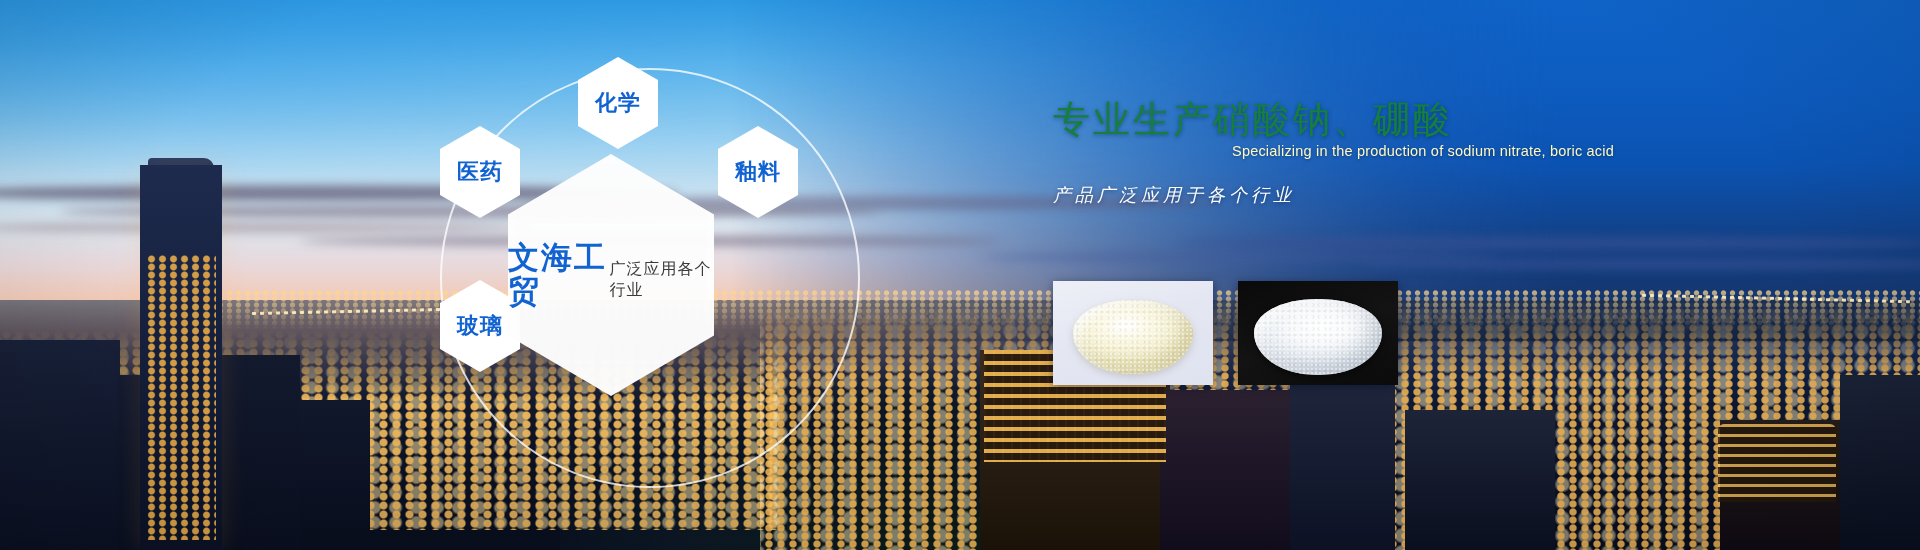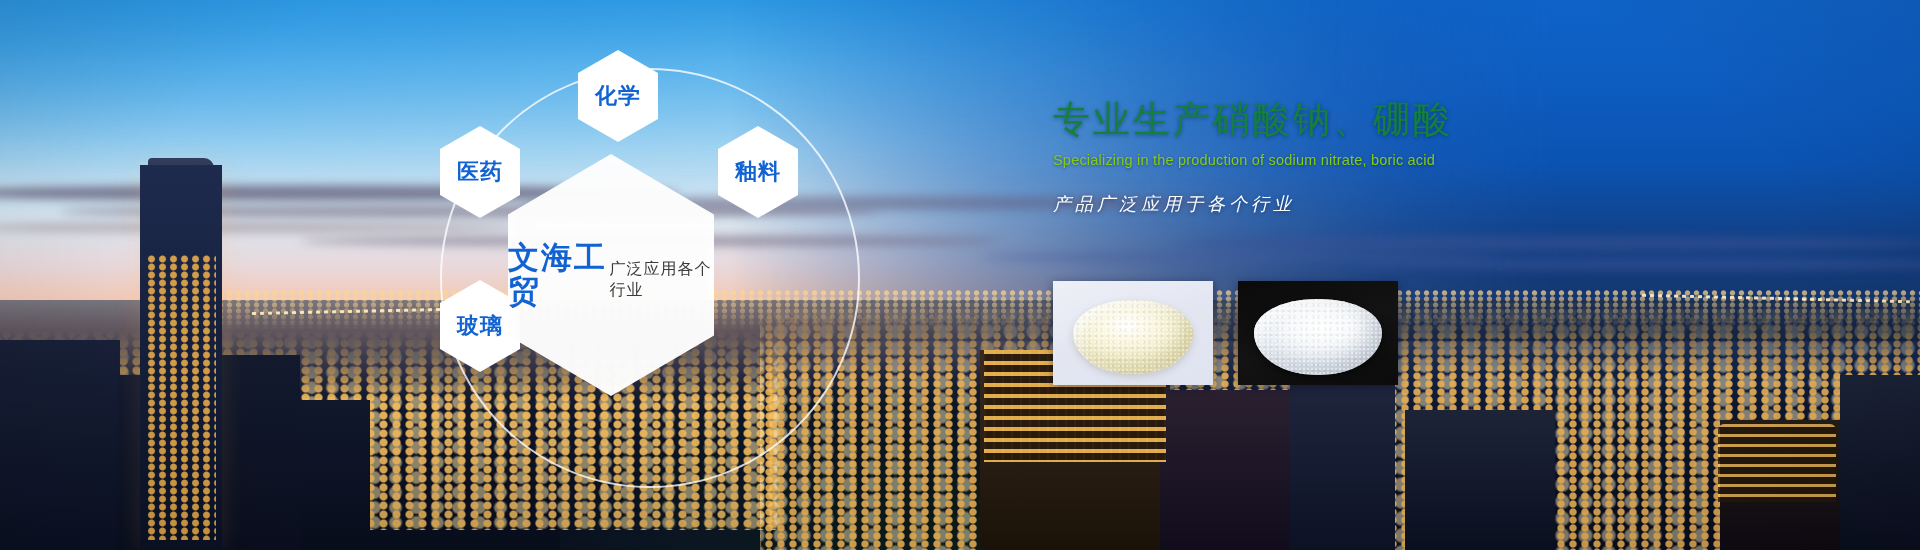--- a/index.html
+++ b/index.html
@@ -189,21 +189,21 @@
   .hex-label{
     color:#1263d2;
     font-weight:bold;
     font-size:22px;
     letter-spacing:1px;
     white-space:nowrap;
     font-family:"Liberation Sans","DejaVu Sans",sans-serif;
   }
 
   
-  .hex-chem  {left:160px;top:28px; width:80px;height:92px;}
+  .hex-chem  {left:160px;top:35px; width:80px;height:92px;}
   .hex-glaze {left:300px;top:104px;width:80px;height:92px;}
   .hex-elec  {left:294px;top:258px;width:80px;height:92px;}
   .hex-metal {left:160px;top:338px;width:80px;height:92px;}
   .hex-glass {left:22px; top:258px;width:80px;height:92px;}
   .hex-med   {left:22px; top:104px;width:80px;height:92px;}
 
   
   .hex-center{
     left:90px;top:132px;width:206px;height:242px;
     flex-direction:row;
@@ -230,26 +230,26 @@
   .headline{
     color:#15803d;
     font-size:37px;
     font-weight:normal;
     letter-spacing:3px;
     line-height:1.25;
     text-shadow:0 1px 4px rgba(0,20,60,.45);
     font-family:"Liberation Sans","DejaVu Sans",sans-serif;
   }
   .subline{
-    margin-top:9px;
-    color:#84cc16;
+    color:#fef9c3;
     font-size:14.5px;
     letter-spacing:.2px;
     text-shadow:0 1px 3px rgba(0,20,60,.45);
     font-family:"Liberation Sans","DejaVu Sans",sans-serif;
+    text-align:center;
   }
   .tagline{
     margin-top:24px;
     color:#ffffff;
     font-size:18px;
     font-style:italic;
     letter-spacing:4px;
     text-shadow:0 1px 4px rgba(0,20,60,.5);
     font-family:"Liberation Serif","DejaVu Serif",serif;
   }

